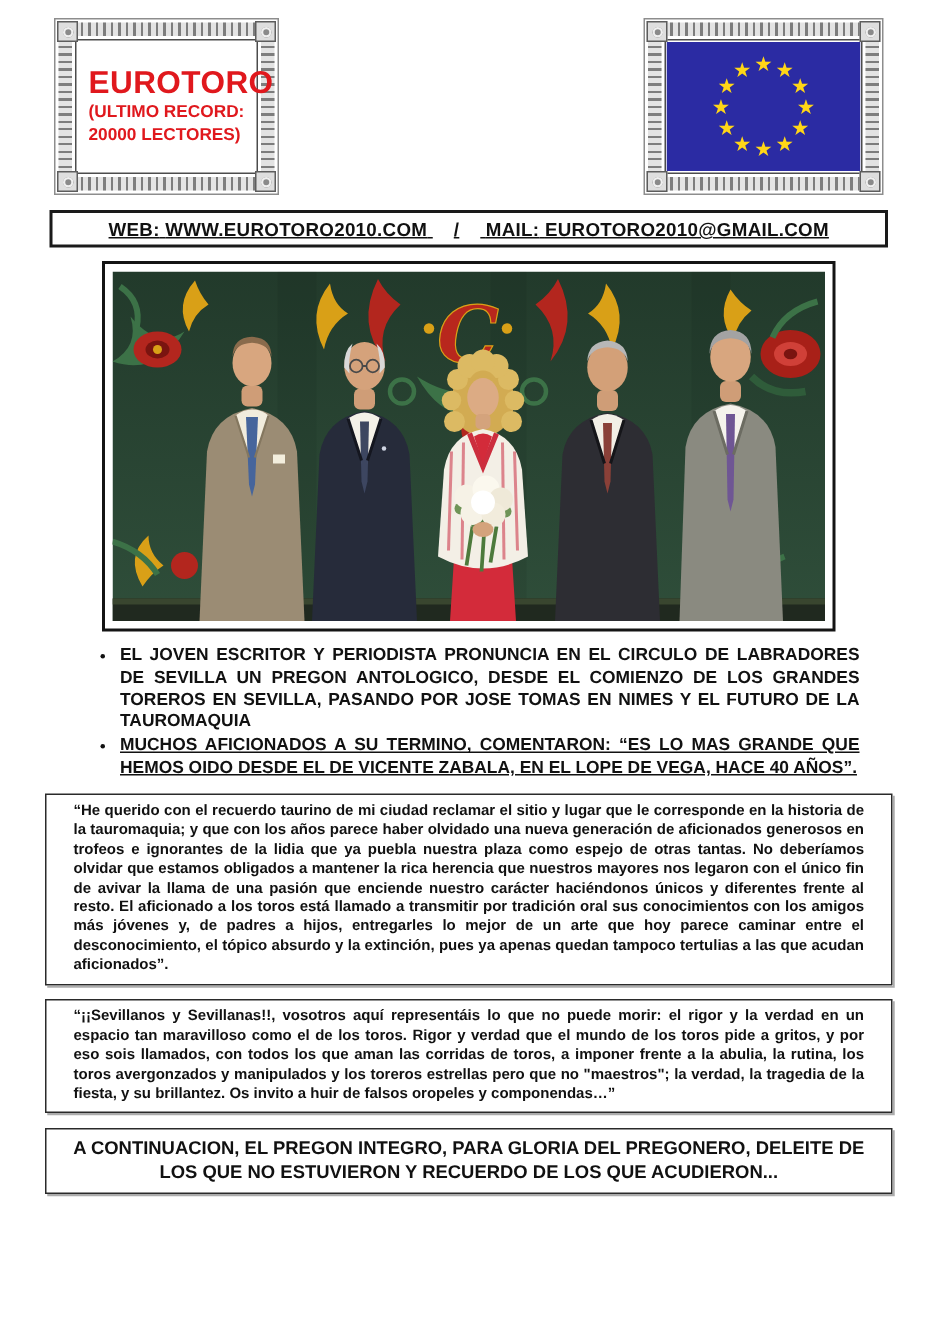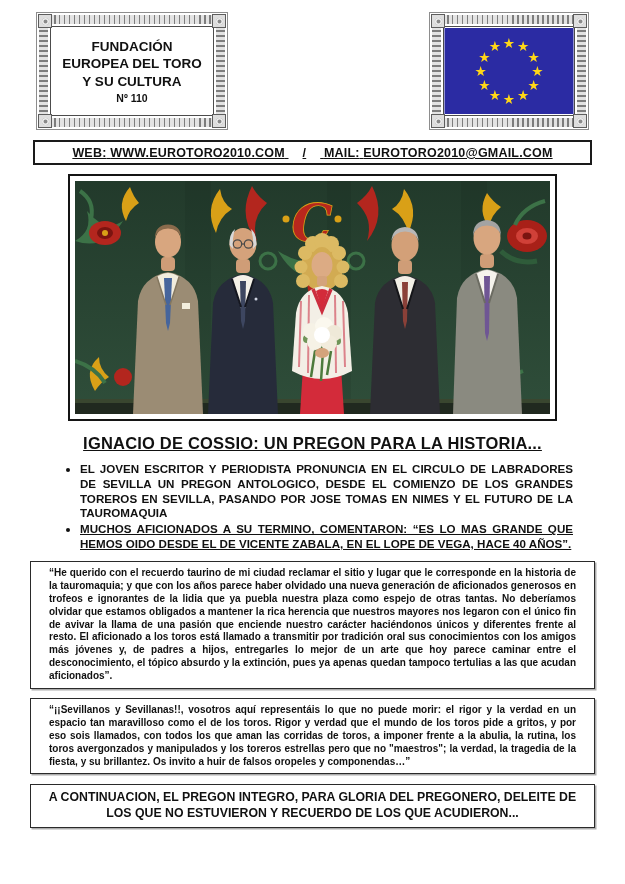--- a/index.html
+++ b/index.html
@@ -63,33 +63,32 @@
                    box-shadow:1.5px 1.5px 0 rgba(70,70,70,.45);
                    padding:5px 14px; font-size:12.3px; line-height:1.3; text-align:center; }
 </style>
 </head>
 <body>
 
 <div class="page">
 
   <header class="stamps-row">
 
-
-    <div class="stamp stamp-mid">
+    <div class="stamp stamp-left">
       <i class="corner c-tl"></i>
       <i class="corner c-tr"></i>
       <i class="corner c-bl"></i>
       <i class="corner c-br"></i>
-      <div class="stamp-inner">
-        <div class="foundation-line">FUNDACIÓN</div>
-        <div class="foundation-line">EUROPEA DEL TORO</div>
-        <div class="foundation-line">Y SU CULTURA</div>
-        <div class="foundation-issue">Nº 110</div>
+      <div class="stamp-inner masthead-inner">
+        <div class="masthead-title">EUROTORO</div>
+        <div class="masthead-sub">(ULTIMO  RECORD:</div>
+        <div class="masthead-sub">20000 LECTORES)</div>
       </div>
     </div>
+
 
     <div class="stamp stamp-right">
       <i class="corner c-tl"></i>
       <i class="corner c-tr"></i>
       <i class="corner c-bl"></i>
       <i class="corner c-br"></i>
       <div class="stamp-inner flag-inner">
         <svg viewBox="0 0 132 88" width="130" height="86">
           <rect width="132" height="88" fill="#2b2ba3"></rect>
           <g fill="#ffd617" font-size="14" text-anchor="middle" font-family="'DejaVu Sans', sans-serif">
@@ -267,21 +266,20 @@
         <path d="M409 95 L415 95 L414 152 L412 160 L410 152 Z" fill="#6f5694"></path>
         <path d="M401 93 L410 122 M423 93 L414 122" stroke="#6c6c62" stroke-width="2" fill="none"></path>
         <rect x="405" y="73" width="14" height="14" rx="4" fill="#cf9d77"></rect>
         <ellipse cx="412" cy="57" rx="13.5" ry="16.5" fill="#d8a67f"></ellipse>
         <path d="M398 55 Q398 40 412 39 Q426 40 426 55 Q424 45 412 44.5 Q400 45 398 55 Z" fill="#a3a3a3"></path>
         <path d="M399 50 Q404 41 412 40.5 Q420 41 425 50 Q419 44 412 44 Q405 44 399 50 Z" fill="#a3a3a3"></path>
       </g>
     </svg>
   </figure>
 
-  <h1 class="headline">IGNACIO DE COSSIO: UN PREGON PARA LA HISTORIA...</h1>
 
   <ul class="bullets">
     <li>EL JOVEN ESCRITOR Y PERIODISTA PRONUNCIA EN EL CIRCULO DE LABRADORES DE SEVILLA UN PREGON ANTOLOGICO, DESDE EL COMIENZO DE LOS GRANDES TOREROS EN SEVILLA, PASANDO POR JOSE TOMAS EN NIMES Y EL FUTURO DE LA TAUROMAQUIA</li>
     <li class="underlined">MUCHOS AFICIONADOS A SU TERMINO, COMENTARON: “ES LO MAS GRANDE QUE HEMOS OIDO DESDE EL DE VICENTE ZABALA, EN EL LOPE DE VEGA, HACE 40 AÑOS”.</li>
   </ul>
 
   <div class="quote-box">“He querido con el recuerdo taurino de mi ciudad reclamar el sitio y lugar que le corresponde en la historia de la tauromaquia; y que con los años parece haber olvidado una nueva generación de aficionados generosos en trofeos e ignorantes de la lidia que ya puebla nuestra plaza como espejo de otras tantas. No deberíamos olvidar que estamos obligados a mantener la rica herencia que nuestros mayores nos legaron con el único fin de avivar la llama de una pasión que enciende nuestro carácter haciéndonos únicos y diferentes frente al resto. El aficionado a los toros está llamado a transmitir por tradición oral sus conocimientos con los amigos más jóvenes y, de padres a hijos, entregarles lo mejor de un arte que hoy parece caminar entre el desconocimiento, el tópico absurdo y la extinción, pues ya apenas quedan tampoco tertulias a las que acudan aficionados”.</div>
   <div class="quote-box">“¡¡Sevillanos y Sevillanas!!, vosotros aquí representáis lo que no puede morir: el rigor y la verdad en un espacio tan maravilloso como el de los toros. Rigor y verdad que el mundo de los toros pide a gritos, y por eso sois llamados, con todos los que aman las corridas de toros, a imponer frente a la abulia, la rutina, los toros avergonzados y manipulados y los toreros estrellas pero que no "maestros"; la verdad, la tragedia de la fiesta, y su brillantez. Os invito a huir de falsos oropeles y componendas…”</div>
 
   <div class="footer-banner">A CONTINUACION, EL PREGON INTEGRO, PARA GLORIA DEL PREGONERO, DELEITE DE LOS QUE NO ESTUVIERON Y RECUERDO DE LOS QUE ACUDIERON...</div>

